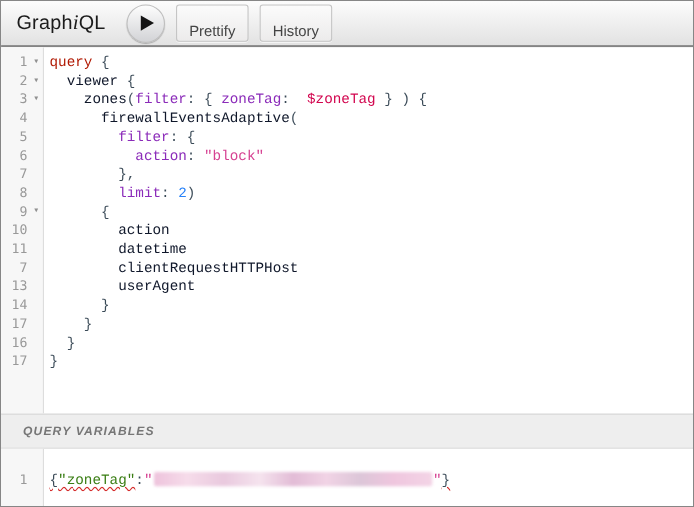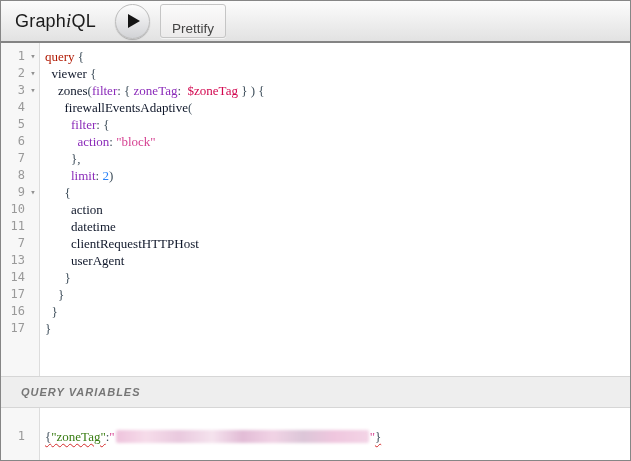--- a/index.html
+++ b/index.html
@@ -67,21 +67,21 @@
   .grow { height: 17px; line-height: 17px; display: flex; }
   .ln { flex: 1; text-align: right; padding-right: 2px; }
   .fold {
     flex: 0 0 12px; text-align: center;
     font-size: 9px; color: #919191; line-height: 17px;
     cursor: pointer;
   }
   .fold.hidden { visibility: hidden; }
   .code {
     flex: 1; padding: 5px 0 0 5px;
-    font-family: Liberation Serif, serif;
+    font-family: Liberation Mono, monospace;
     font-size: 13px; line-height: 17px;
     white-space: pre; color: #141823;
     cursor: text;
   }
   .crow { height: 17px; }
 
   
   .tok-keyword   { color: #B11A04; }
   .tok-property  { color: #0f172a; }
   .tok-attribute { color: #8B2BB9; }
@@ -132,20 +132,21 @@
 <body>
 
 <div class="app">
 
   <div class="topbar">
     <div class="logo"><span>Graph</span><em>i</em><span>QL</span></div>
     <button class="execute">
       <span class="play"></span>
     </button>
     <button class="toolbtn">Prettify</button>
+    <button class="toolbtn">History</button>
   </div>
 
   <div class="editor">
     <div class="gutter" id="q-gutter">
         <div class="grow">
           <span class="ln">1</span>
           <span class="fold">▾</span>
         </div>
         <div class="grow">
           <span class="ln">2</span>

